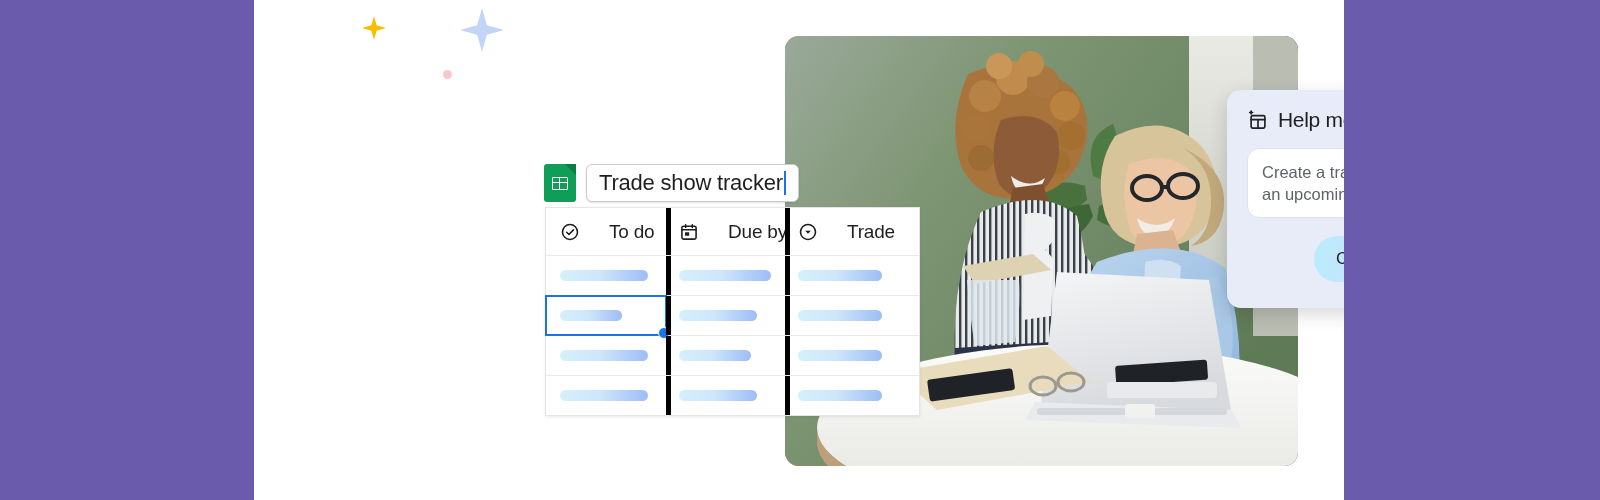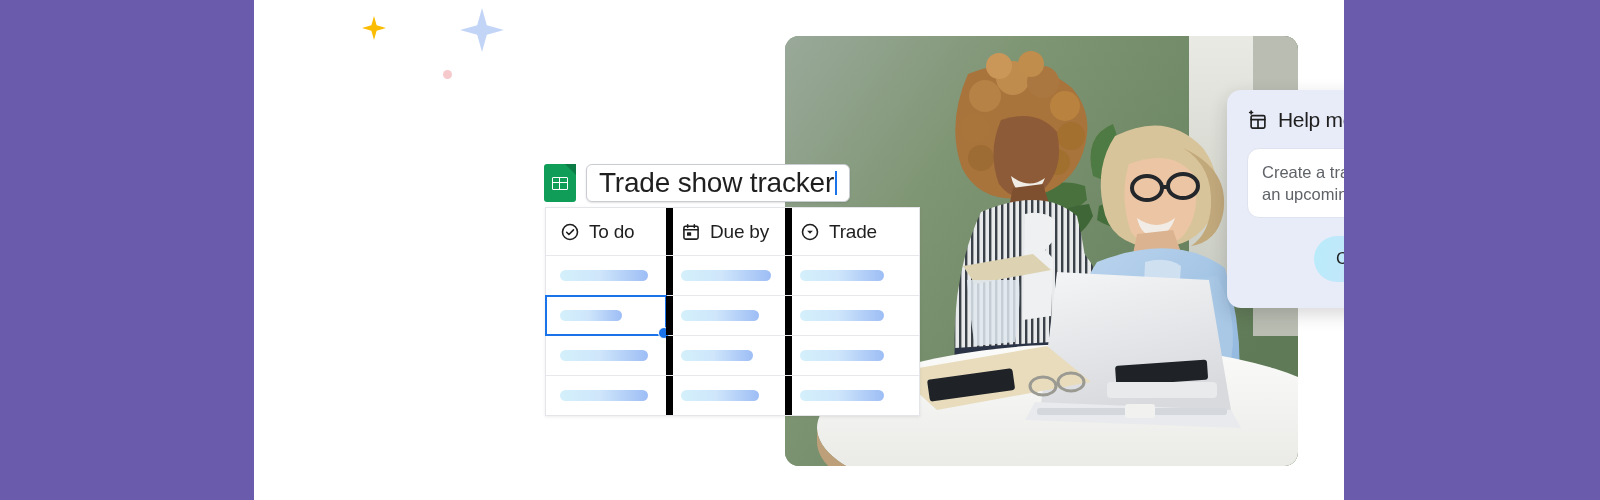--- a/index.html
+++ b/index.html
@@ -44,43 +44,43 @@
     position:absolute;left:8px;top:13px;width:16px;height:13px;
     border:1.6px solid #ffffff;border-radius:1px;box-sizing:border-box;
   }
   .sheet-icon .grid:before{content:"";position:absolute;left:0;top:3.5px;width:100%;height:1.6px;background:#fff;}
   .sheet-icon .grid:after{content:"";position:absolute;left:5.5px;top:0;width:1.6px;height:100%;background:#fff;}
 
   .title-input{
     display:flex;align-items:center;
     height:38px;padding:0 12px;box-sizing:border-box;
     border:1px solid #c9ccd1;border-radius:6px;background:#fff;
-    font-size:28px;color:#1f1f1f;letter-spacing:-0.2px;
+    font-size:22px;color:#1f1f1f;letter-spacing:-0.2px;
     box-shadow:0 1px 2px rgba(60,64,67,.16);
   }
   .caret{display:inline-block;width:2px;height:24px;background:#1a73e8;margin-left:1px;}
 
   
   .table{
     position:absolute;left:291px;top:207px;width:375px;
     background:#fff;border:1px solid #e3e5e8;box-sizing:border-box;z-index:5;
     box-shadow:0 1px 3px rgba(60,64,67,.10);
   }
   .trow{display:flex;}
   .trow + .trow{border-top:1px solid #e6e8eb;}
   .tcell{
     box-sizing:border-box;height:39px;display:flex;align-items:center;
     padding:0 14px;position:relative;
   }
-  .tcell + .tcell{border-left:7px solid #000000;padding-left:8px;}
+  .tcell + .tcell{border-left:5px solid #000000;padding-left:8px;}
   .c0{width:120px;}
   .c1{width:119px;}
   .c2{width:134px;}
   .head .tcell{height:47px;gap:9px;}
-  .head .hlabel{font-size:19px;color:#1f1f1f;letter-spacing:-0.2px;white-space:nowrap;}
+  .head .hlabel{font-size:19px;color:#1f1f1f;letter-spacing:-0.2px;white-space:nowrap;margin-left:20px;}
 
   .ico{width:20px;height:20px;flex:none;color:#1f1f1f;}
   .ico svg{display:block;width:20px;height:20px;}
 
   .bar{height:11px;border-radius:6px;
     background:linear-gradient(90deg,#d4f0fb 0%,#cfe6fb 45%,#9dbdf5 100%);}
   .b-a{width:88px;} .b-b{width:72px;} .b-c{width:62px;}
   .b-d{width:96px;} .b-e{width:78px;} .b-f{width:84px;}
 
   .sel{

